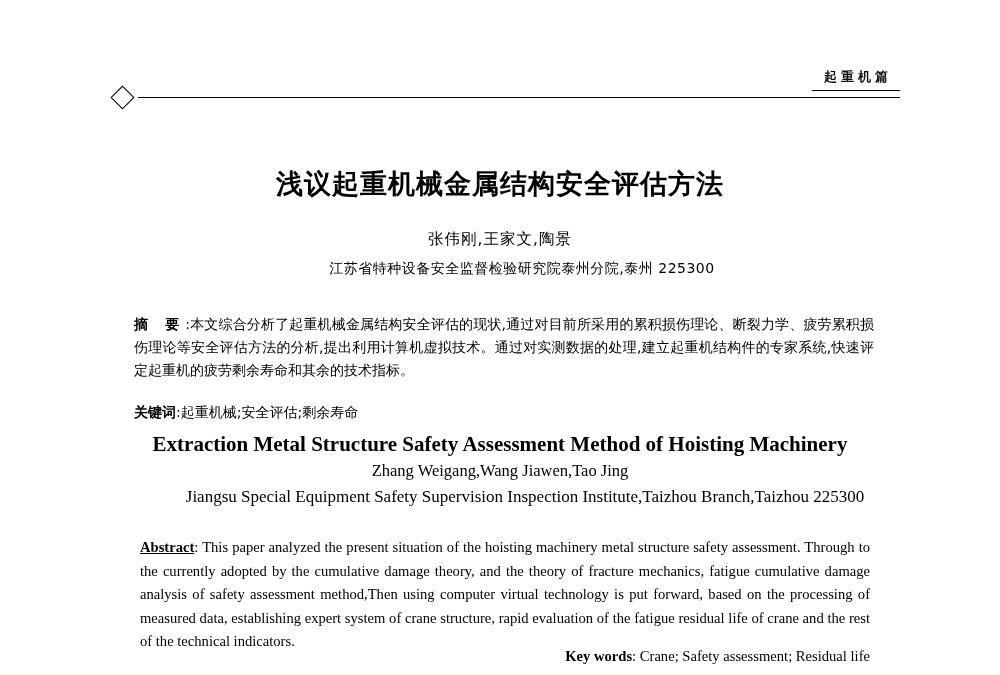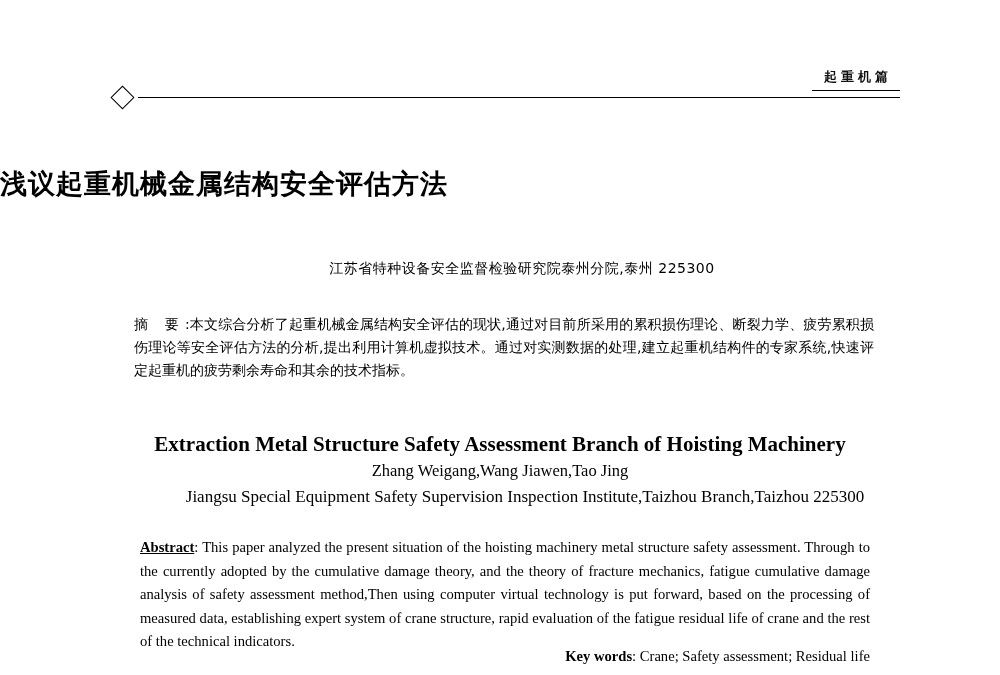--- a/index.html
+++ b/index.html
@@ -63,21 +63,21 @@
     border: 1.4px solid #000;
     transform: rotate(45deg);
     background: #fff;
   }
   
   .cn-title {
     position: absolute;
     left: 0;
     top: 166px;
     width: 1000px;
-    text-align: left;
+    text-align: center;
     font-size: 27px;
     font-weight: bold;
     letter-spacing: 1px;
     font-family: "DejaVu Sans", "Liberation Sans", sans-serif;
   }
   .cn-authors {
     position: absolute;
     left: 0;
     top: 229px;
     width: 1000px;
@@ -101,21 +101,21 @@
     position: absolute;
     left: 134px;
     top: 313px;
     width: 740px;
     font-size: 14px;
     line-height: 23px;
     text-align: justify;
     font-family: "DejaVu Sans", "Liberation Sans", sans-serif;
   }
   .cn-abstract .lbl {
-    font-weight: normal;
+    font-weight: bold;
     letter-spacing: 6px;
   }
   .cn-keywords {
     position: absolute;
     left: 134px;
     top: 404px;
     width: 740px;
     font-size: 14px;
     font-family: "DejaVu Sans", "Liberation Sans", sans-serif;
   }
@@ -181,28 +181,32 @@
 <div class="page">
 
   <div class="header">
     <div class="header-diamond"></div>
     <div class="header-rule-long"></div>
     <div class="header-rule-short"></div>
     <div class="header-label">起重机篇</div>
   </div>
 
   <div class="cn-title">浅议起重机械金属结构安全评估方法</div>
+  <div class="cn-authors">张伟刚,王家文,陶景</div>
   <div class="cn-affil">江苏省特种设备安全监督检验研究院泰州分院,泰州  225300</div>
 
   <div class="cn-abstract">
     <span class="lbl">摘  要</span><span>:本文综合分析了起重机械金属结构安全评估的现状,通过对目前所采用的累积损伤理论、断裂力学、疲劳累积损伤理论等安全评估方法的分析,提出利用计算机虚拟技术。通过对实测数据的处理,建立起重机结构件的专家系统,快速评定起重机的疲劳剩余寿命和其余的技术指标。</span>
   </div>
 
-
-  <div class="en-title">Extraction Metal Structure Safety Assessment Branch of Hoisting Machinery</div>
+  <div class="cn-keywords">
+    <span class="lbl">关键词</span><span>:起重机械;安全评估;剩余寿命</span>
+  </div>
+
+  <div class="en-title">Extraction Metal Structure Safety Assessment Method of Hoisting Machinery</div>
   <div class="en-authors">Zhang Weigang,Wang Jiawen,Tao Jing</div>
   <div class="en-affil">Jiangsu Special Equipment Safety Supervision Inspection Institute,Taizhou Branch,Taizhou   225300</div>
 
   <div class="en-abstract">
     <span class="lbl">Abstract</span><span>:  This paper analyzed the present situation of the hoisting machinery metal structure safety assessment. Through to the currently adopted by the cumulative damage theory, and the theory of fracture mechanics, fatigue cumulative damage analysis of safety assessment method,Then using computer virtual technology is put forward, based on the processing of measured data, establishing expert system of crane structure, rapid evaluation of the fatigue residual life of crane and the rest of the technical indicators.</span>
   </div>
 
   <div class="en-keywords">
     <span class="lbl">Key words</span><span>: Crane; Safety assessment; Residual life</span>
   </div>

